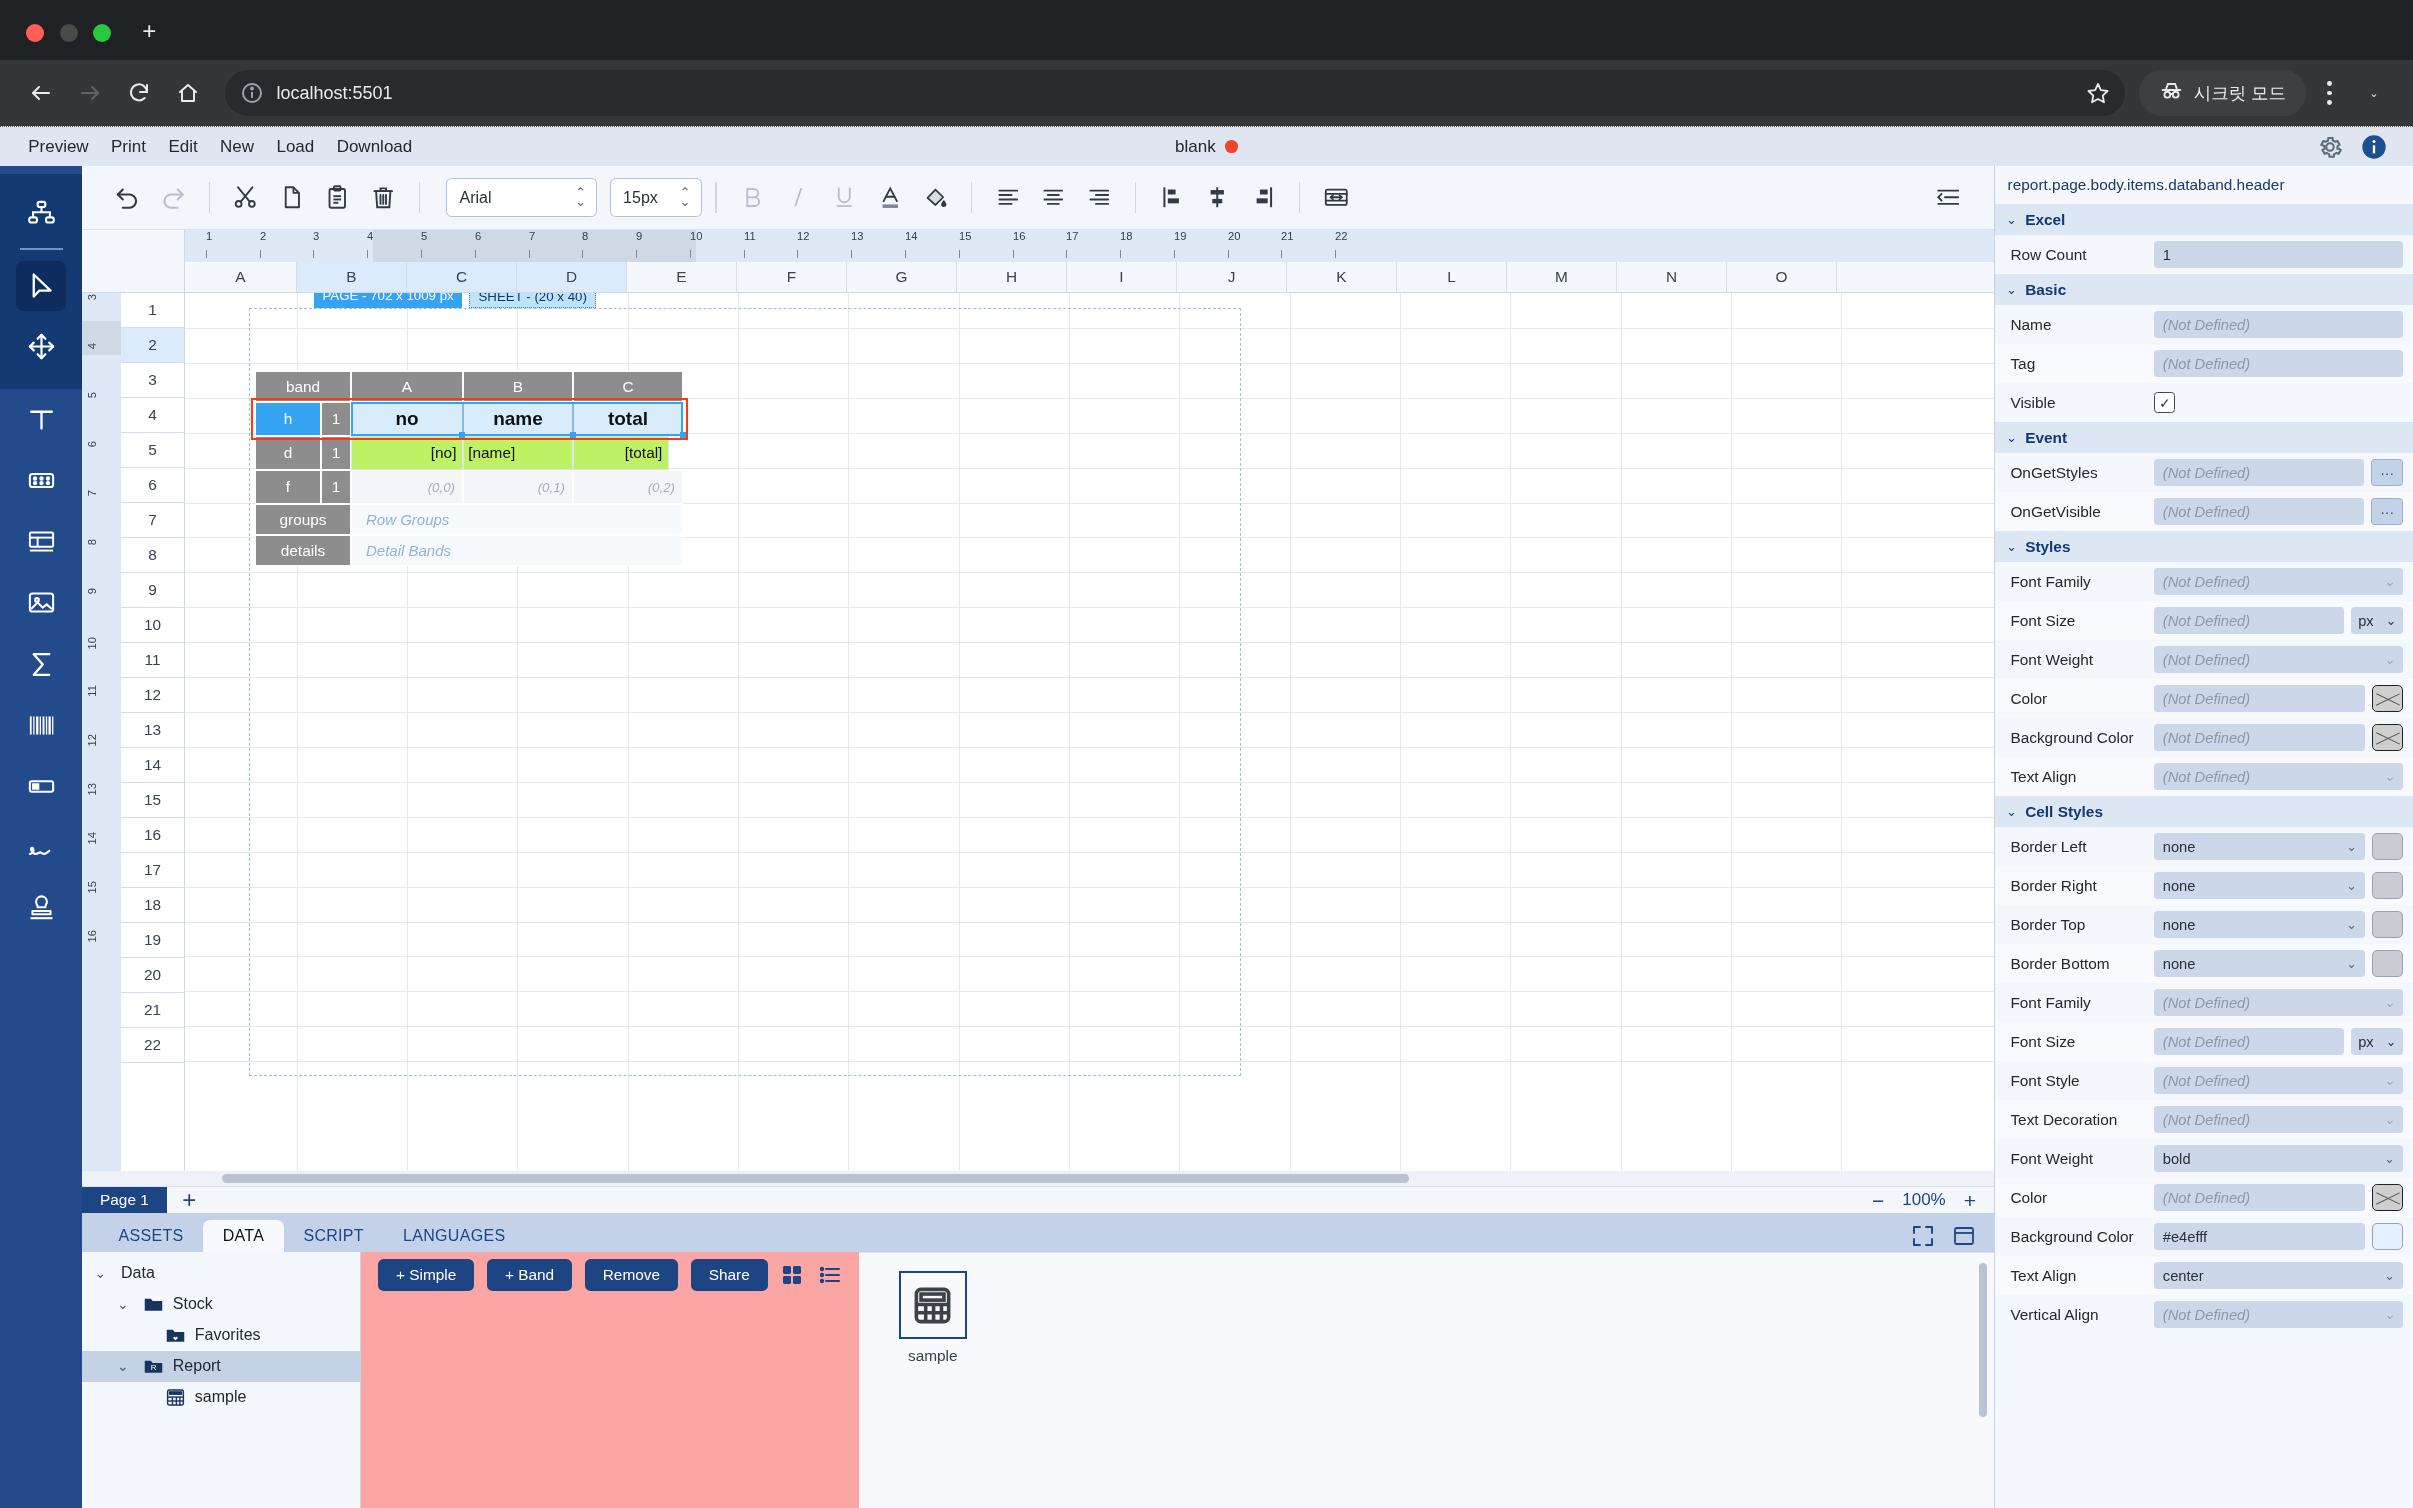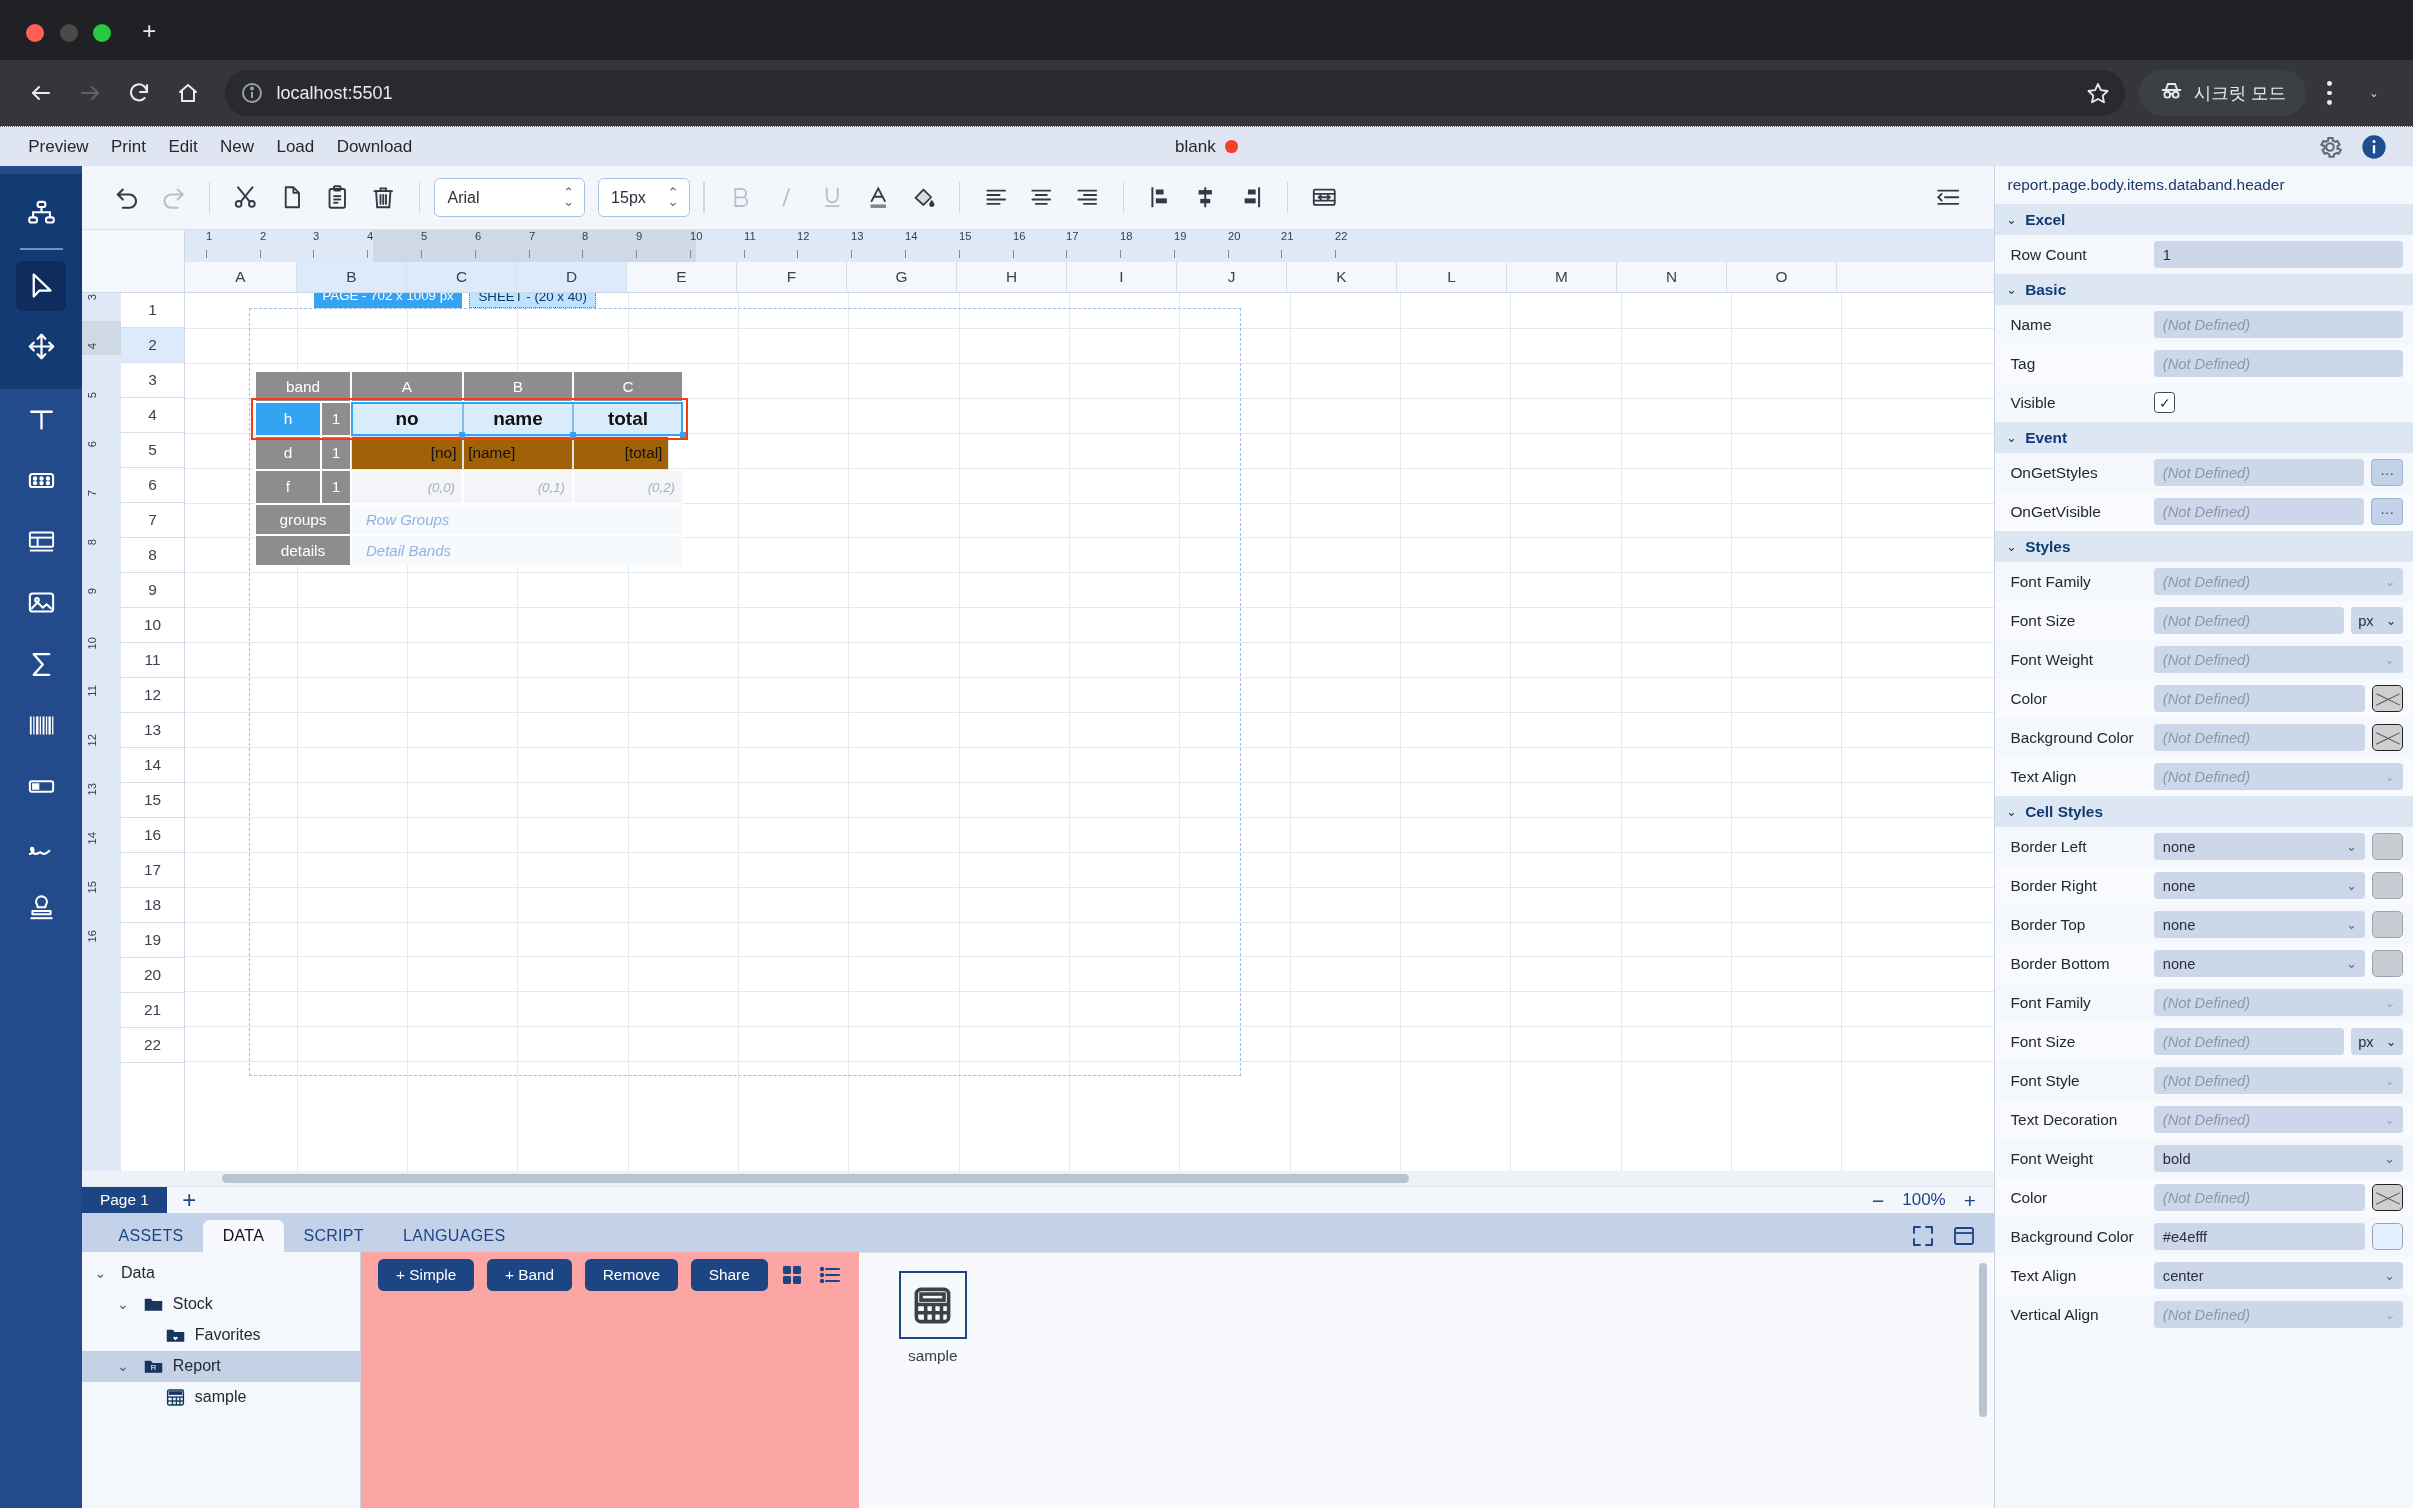--- a/index.html
+++ b/index.html
@@ -116,21 +116,21 @@
     border-radius: 5.6px; cursor: pointer; color: #333a44;
   }
   .tb-btn svg { width: 26.5px; height: 26.5px; }
   .tb-btn.dim { color: #b9c0cb; }
   .tb-sep { width: 1.4px; height: 31px; background: #cfd7e3; margin: 0 11.2px; }
   .tb-select {
     height: 39px; border: 1.4px solid #a9c2e3; background: #fff; border-radius: 5.6px;
     display: flex; align-items: center; justify-content: space-between;
     padding: 0 9.8px 0 12.6px; font-size: 16px; color: #2b3139; cursor: pointer;
   }
-  #font-family-select { width: 151px; margin-right: 9.8px; }
+  #font-family-select { width: 151px; margin-right: 9.8px; margin-left: 12px; }
   #font-size-select { width: 92px; }
   .spin { display: flex; flex-direction: column; line-height: .62; color: #5a6472; font-size: 13.3px; }
   #ribbon-right { margin-left: auto; display: flex; align-items: center; }
 
   #ruler-row { height: 32px; background: #dfe8f7; display: flex; flex: 0 0 auto; position: relative; }
   #ruler-corner { width: 103px; background: #f4f7fb; flex: 0 0 auto; border-right: 0.7px solid #cfd8e6; }
   #ruler-h { flex: 1; position: relative; overflow: hidden; }
   .rtick { position: absolute; top: 0; font-size: 11.2px; color: #35404d; }
   .rtick i { position: absolute; left: 0; top: 19.6px; width: 0.7px; height: 8.4px; background: #7b8798; display: block; }
   #ruler-sel { position: absolute; top: 0; height: 32px; background: #c6cfdc; opacity: .65; }
@@ -177,21 +177,21 @@
     font-size: 0; border-collapse: collapse;
   }
   .bt-row { display: flex; }
   .bt-cell {
     display: flex; align-items: center; justify-content: center;
     font-size: 15.4px; border: 0.7px solid #ffffff; box-sizing: border-box;
   }
   .bt-band { background: #8d8d8d; color: #ffffff; }
   .bt-band.hl { background: #34a3f2; }
   .bt-colhdr { background: #8d8d8d; color: #ffffff; }
-  .bt-data { background: #a16207; color: #111; border: 0.7px solid #e0e5ec; }
+  .bt-data { background: #bef264; color: #111; border: 0.7px solid #e0e5ec; }
   .bt-head { background: #d9ecfb; color: #111; font-weight: bold; font-size: 19px; border: 0.7px solid #88b9e3; }
   .bt-foot { background: #f3f5f8; color: #a9b0ba; font-style: italic; font-size: 13.3px; justify-content: flex-end; padding-right: 7px; }
   .bt-detail { background: #f7fafd; color: #8fb4dd; font-style: italic; font-size: 15px; justify-content: flex-start; padding-left: 14px; }
   .bt-data.right { justify-content: flex-end; padding-right: 5.6px; }
   .bt-data.left { justify-content: flex-start; padding-left: 4.2px; }
   #sel-outline {
     position: absolute; border: 2.8px solid #f53b16; pointer-events: none;
   }
   #sel-inner { position: absolute; border: 2.1px solid #34a3f2; pointer-events: none; }
   .sel-handle { position: absolute; width: 6.3px; height: 6.3px; background: #34a3f2; }

